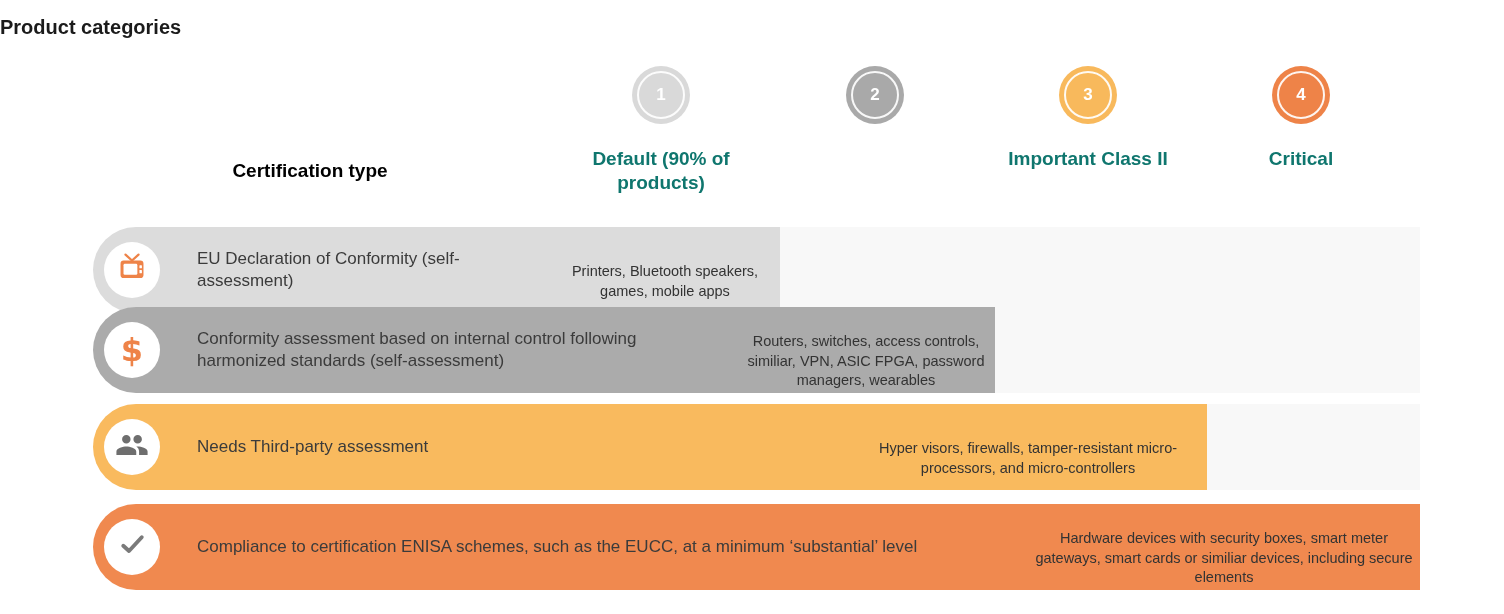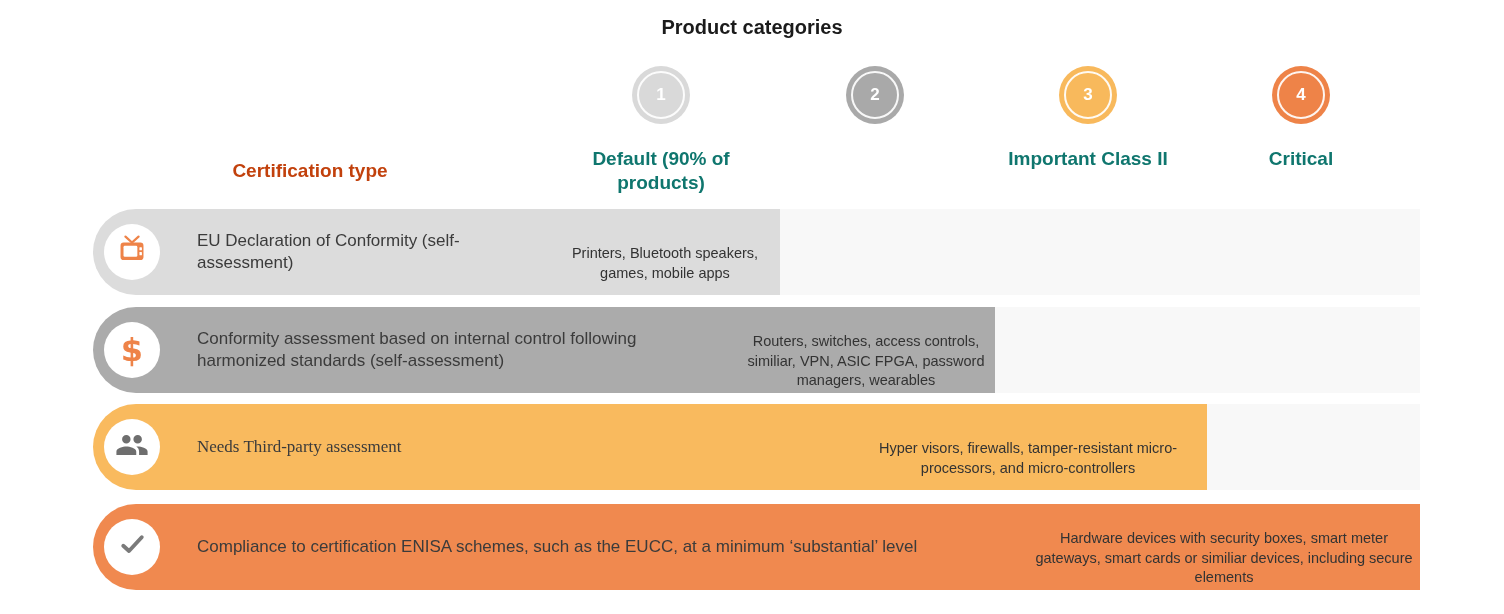--- a/index.html
+++ b/index.html
@@ -12,21 +12,21 @@
     height: 614px;
     background: #ffffff;
     overflow: hidden;
   }
 
   .title {
     position: absolute;
     top: 16px;
     left: 0;
     width: 1504px;
-    text-align: center;
+    text-align: left;
     font-size: 20px;
     font-weight: bold;
     color: #1b1b1b;
   }
 
   
   .badge {
     position: absolute;
     top: 66px;
     width: 58px;
@@ -67,26 +67,26 @@
   .col-header.h4 { left: 1191px; width: 220px; }
 
   .cert-header {
     position: absolute;
     top: 160px;
     left: 185px;
     width: 250px;
     text-align: center;
     font-size: 19px;
     font-weight: bold;
-    color: #c2410c;
+    color: #000000;
   }
 
   
   .row { position: absolute; left: 0; width: 1504px; height: 86px; }
-  .row.r1 { top: 209px; padding-left: 8px; }
+  .row.r1 { top: 227px; padding-left: 8px; }
   .row.r2 { top: 307px; }
   .row.r3 { top: 404px; }
   .row.r4 { top: 504px; }
 
   .trail {
     position: absolute;
     top: 0;
     height: 86px;
     background: #f8f8f8;
   }
@@ -125,21 +125,21 @@
     top: 0;
     bottom: 0;
     display: flex;
     align-items: center;
     font-size: 17px;
     color: #3b3b3b;
     line-height: 1.3;
   }
   .r1 .row-label { width: 300px; }
   .r2 .row-label { width: 520px; }
-  .r3 .row-label { width: 620px; font-family: Liberation Serif, serif; }
+  .r3 .row-label { width: 620px; }
   .r4 .row-label { width: 830px; }
 
   .products {
     position: absolute;
     top: 0;
     bottom: 0;
     display: flex;
     align-items: center;
     justify-content: center;
     text-align: center;

